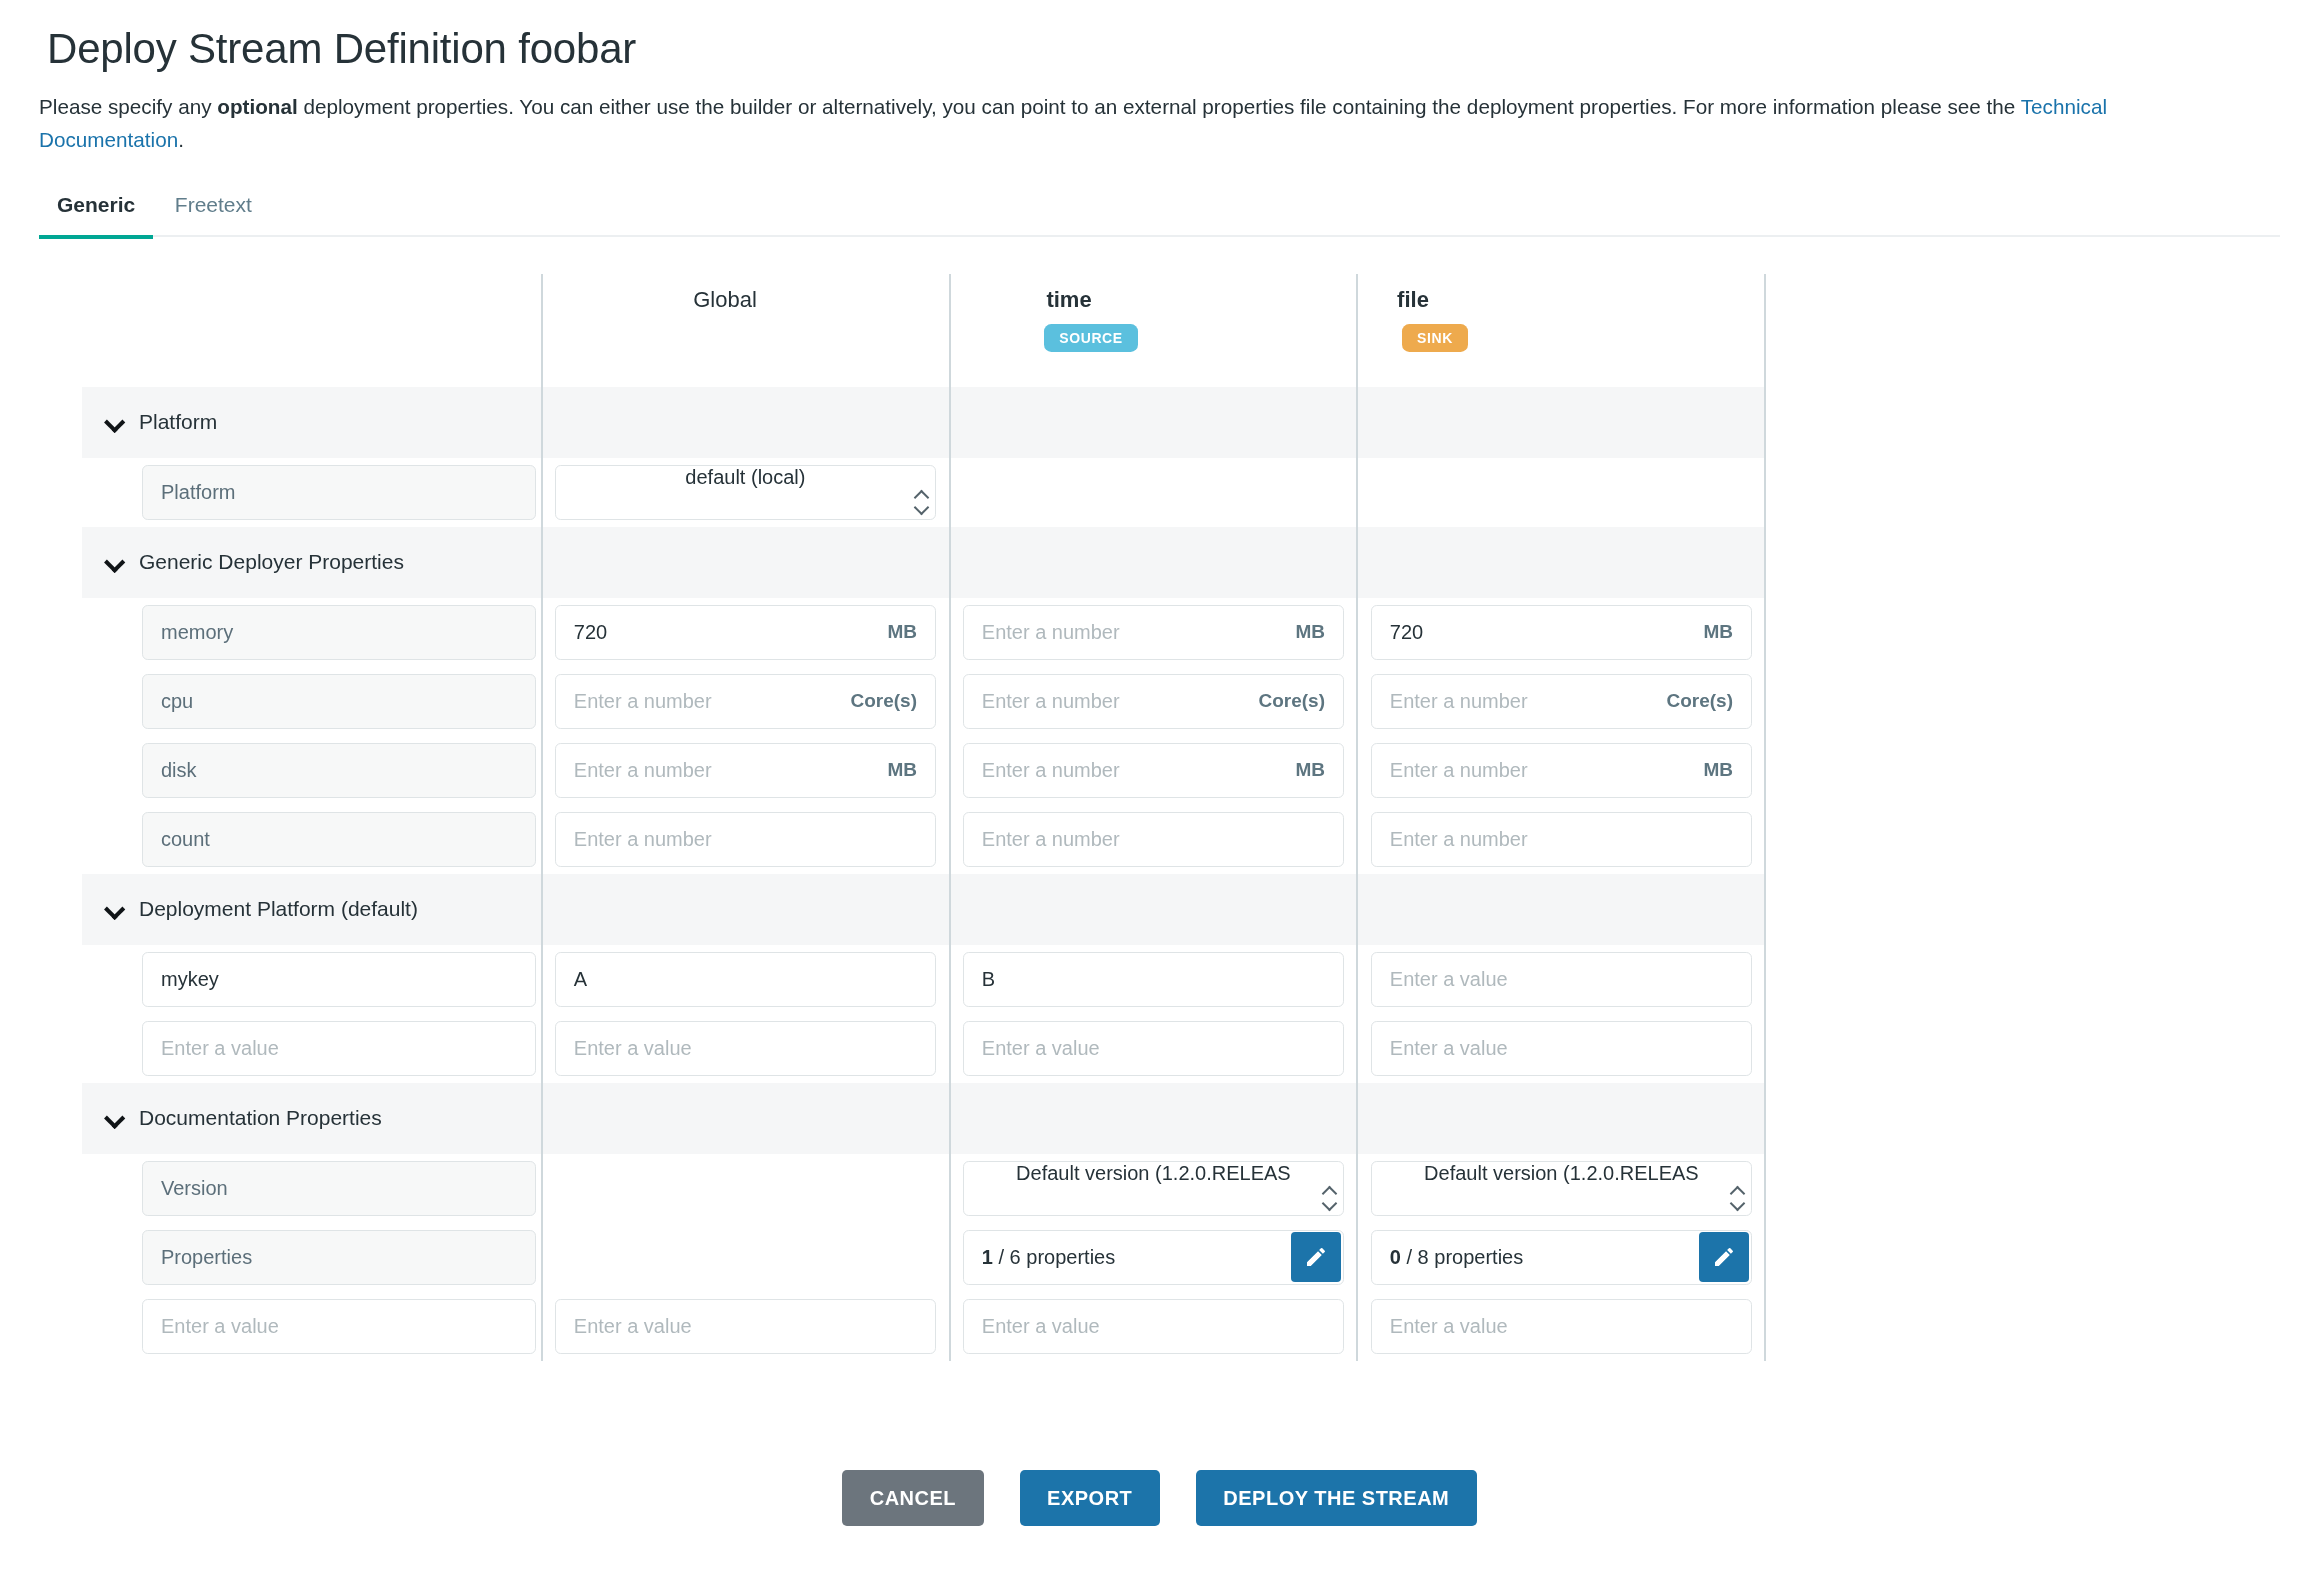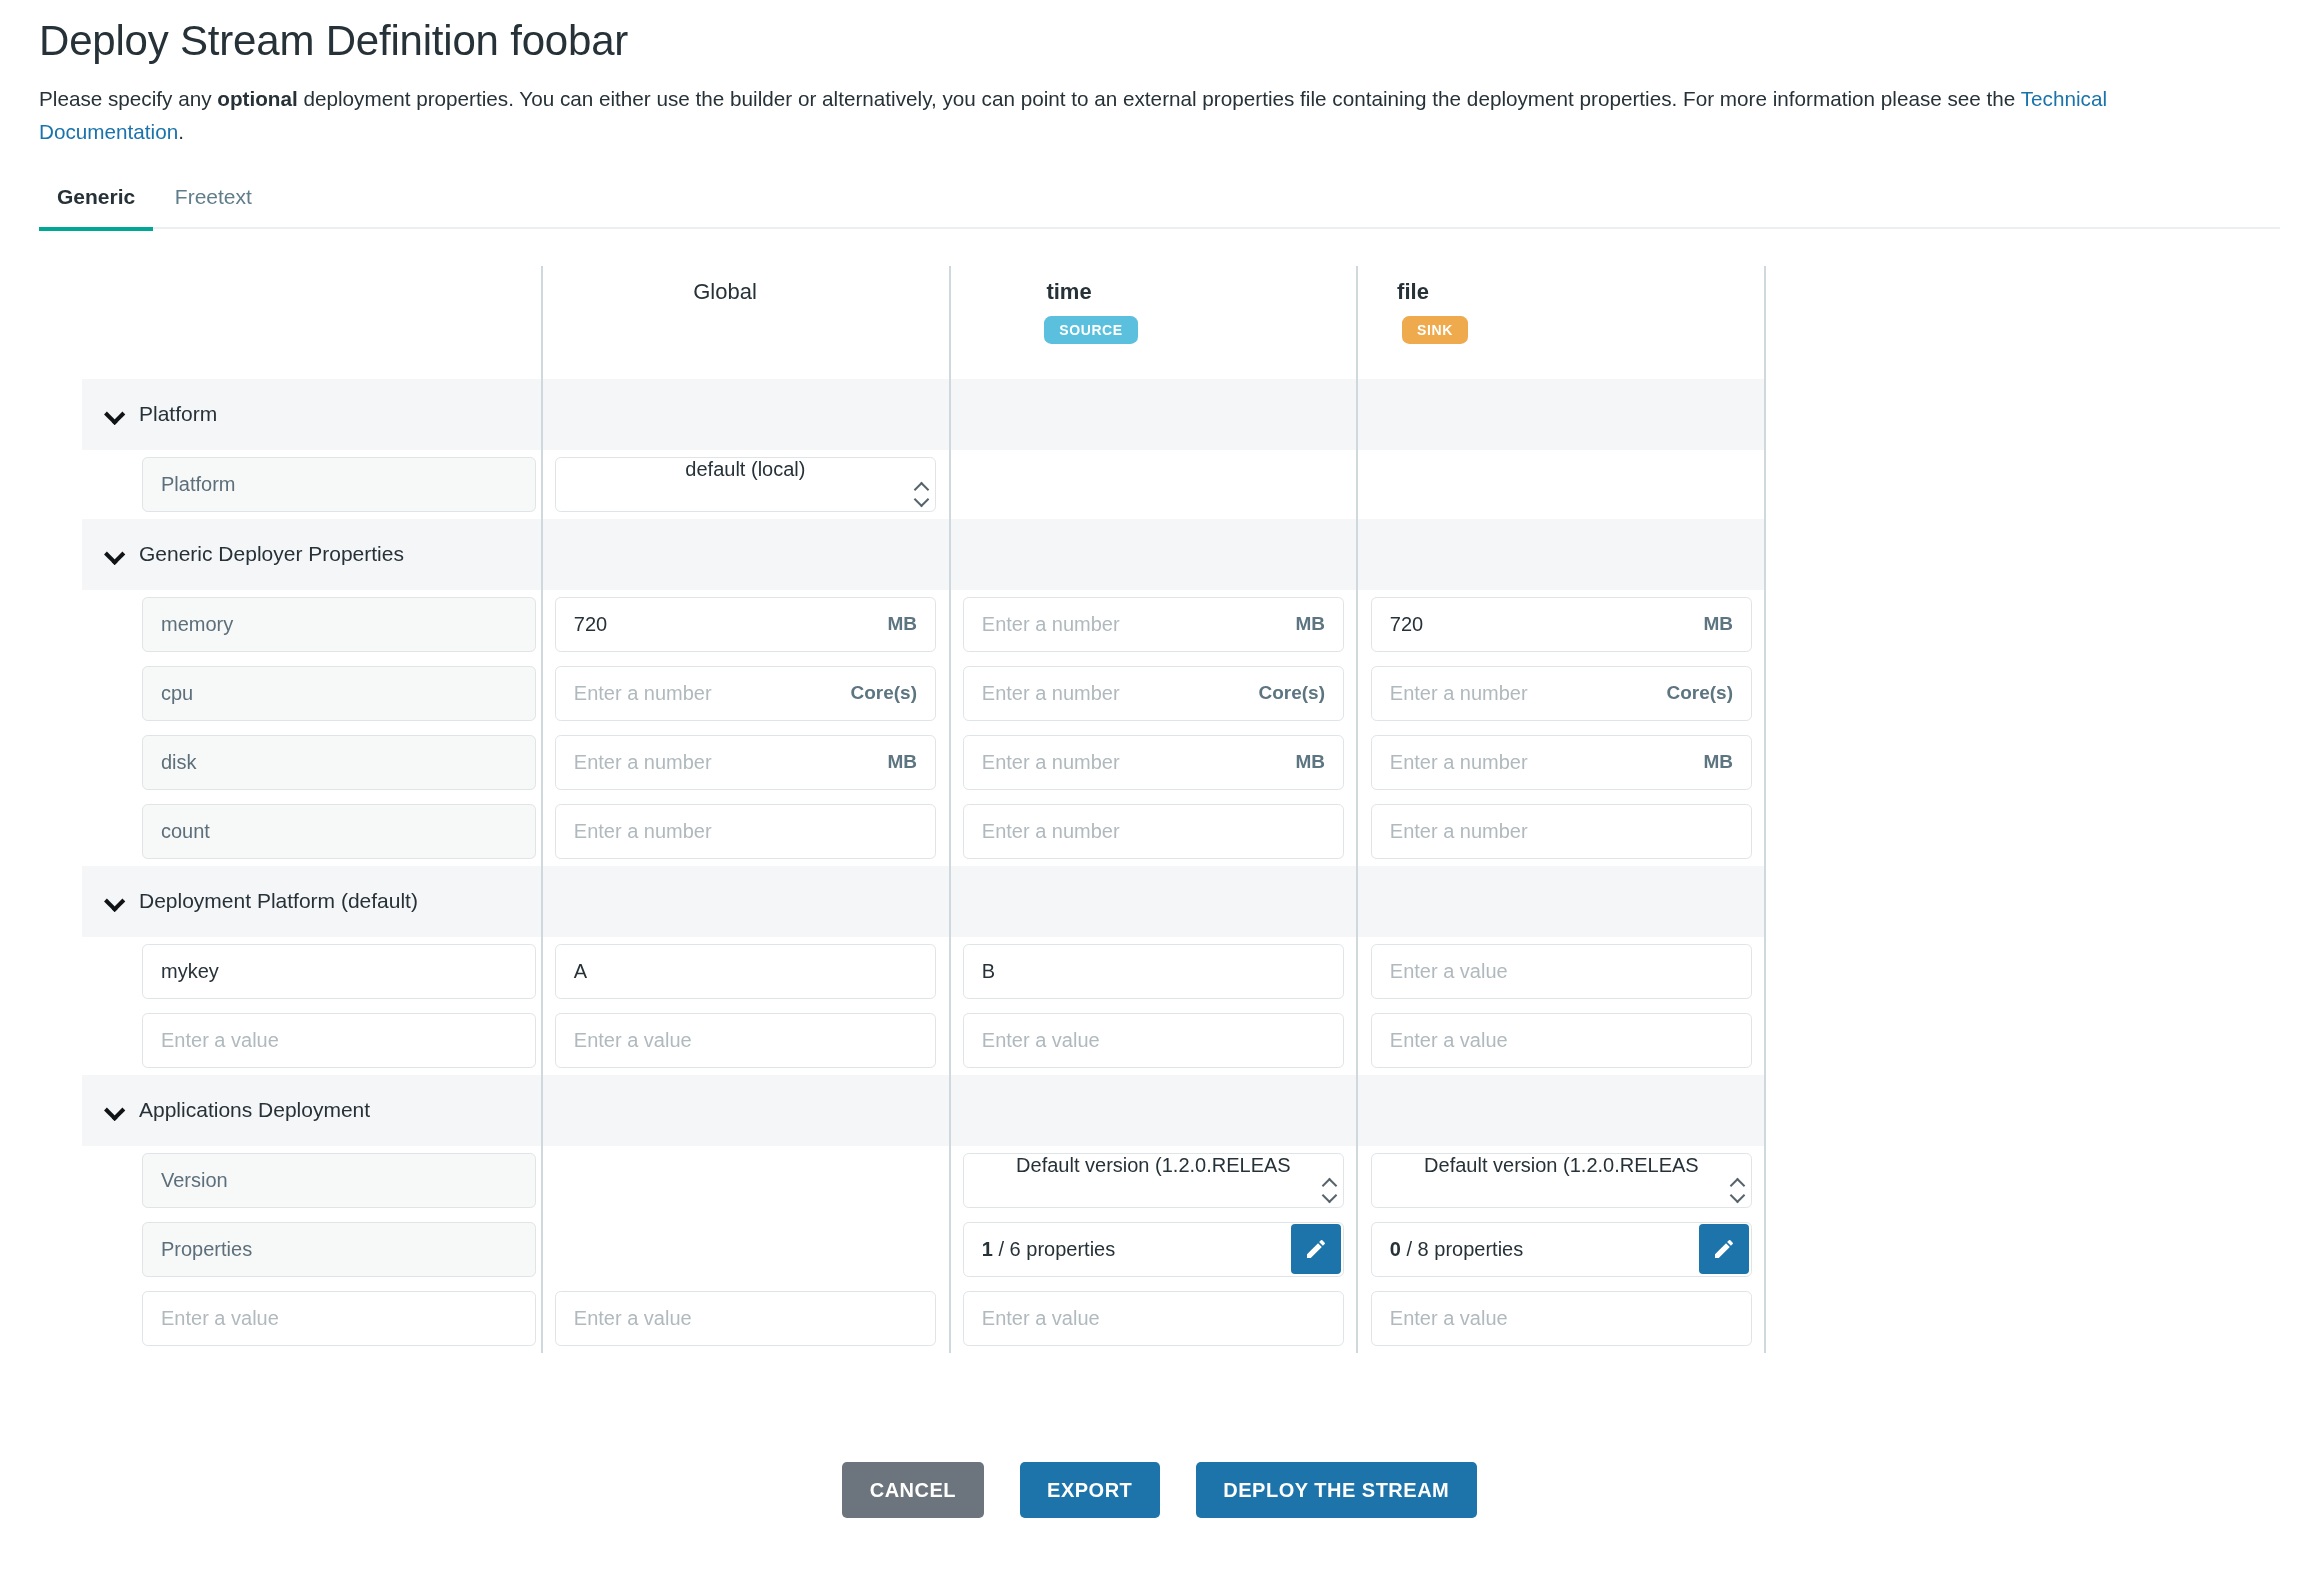--- a/index.html
+++ b/index.html
@@ -21,21 +21,21 @@
     box-sizing: border-box;
     padding: 0 39px;
   }
 
   
   .page-title {
     font-size: 42px;
     font-weight: 400;
     color: #263238;
     letter-spacing: -0.2px;
-    margin: 0;
+    margin: 8px;
     padding-top: 14.6px;
     line-height: 1.25;
   }
   .page-desc {
     font-size: 20.7px;
     line-height: 1.62;
     color: #263238;
     margin: 14.6px 0 0 0;
     max-width: 2204px;
   }
@@ -512,21 +512,21 @@
           <div class="cell val">
             <div class="inp">
               <span class="ph">Enter a value</span>
             </div>
           </div>
         </div>
         <div class="group-row">
           <div class="gutter"></div>
           <div class="gcell first">
             <span class="chevron"></span>
-            <span class="group-label">Applications Deployment</span>
+            <span class="group-label">Documentation Properties</span>
           </div>
           <div class="gcell rest"></div>
           <div class="gcell rest"></div>
           <div class="gcell rest"></div>
         </div>
         <div class="field-row">
           <div class="gutter"></div>
           <div class="cell name">
             <div class="inp readonly">
               <span>Version</span>

